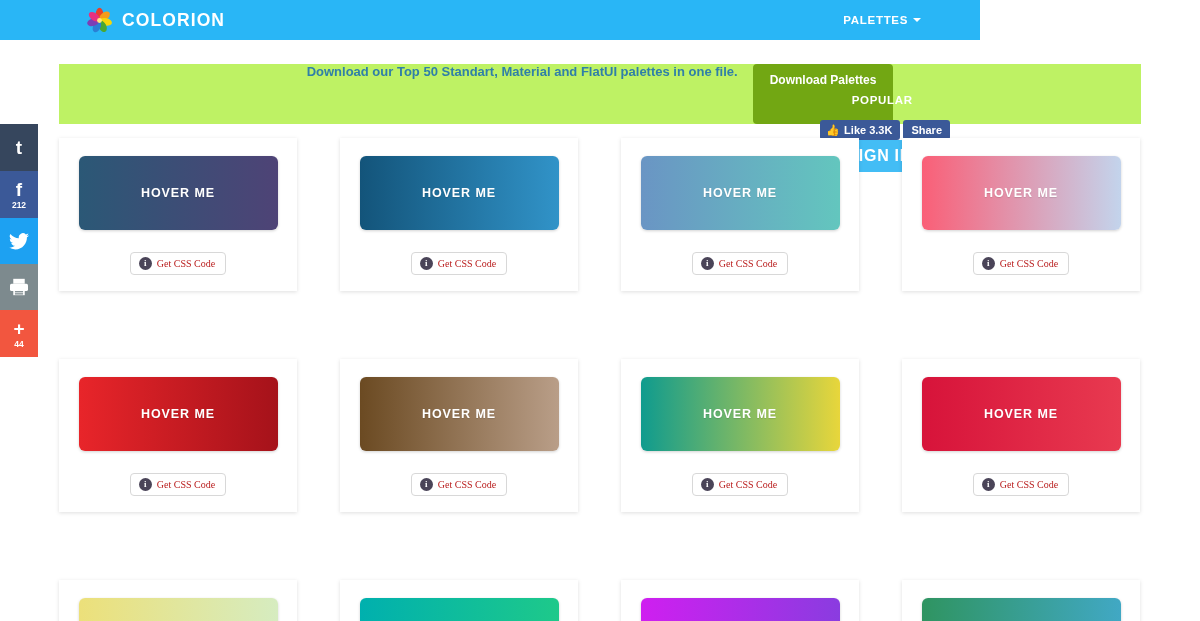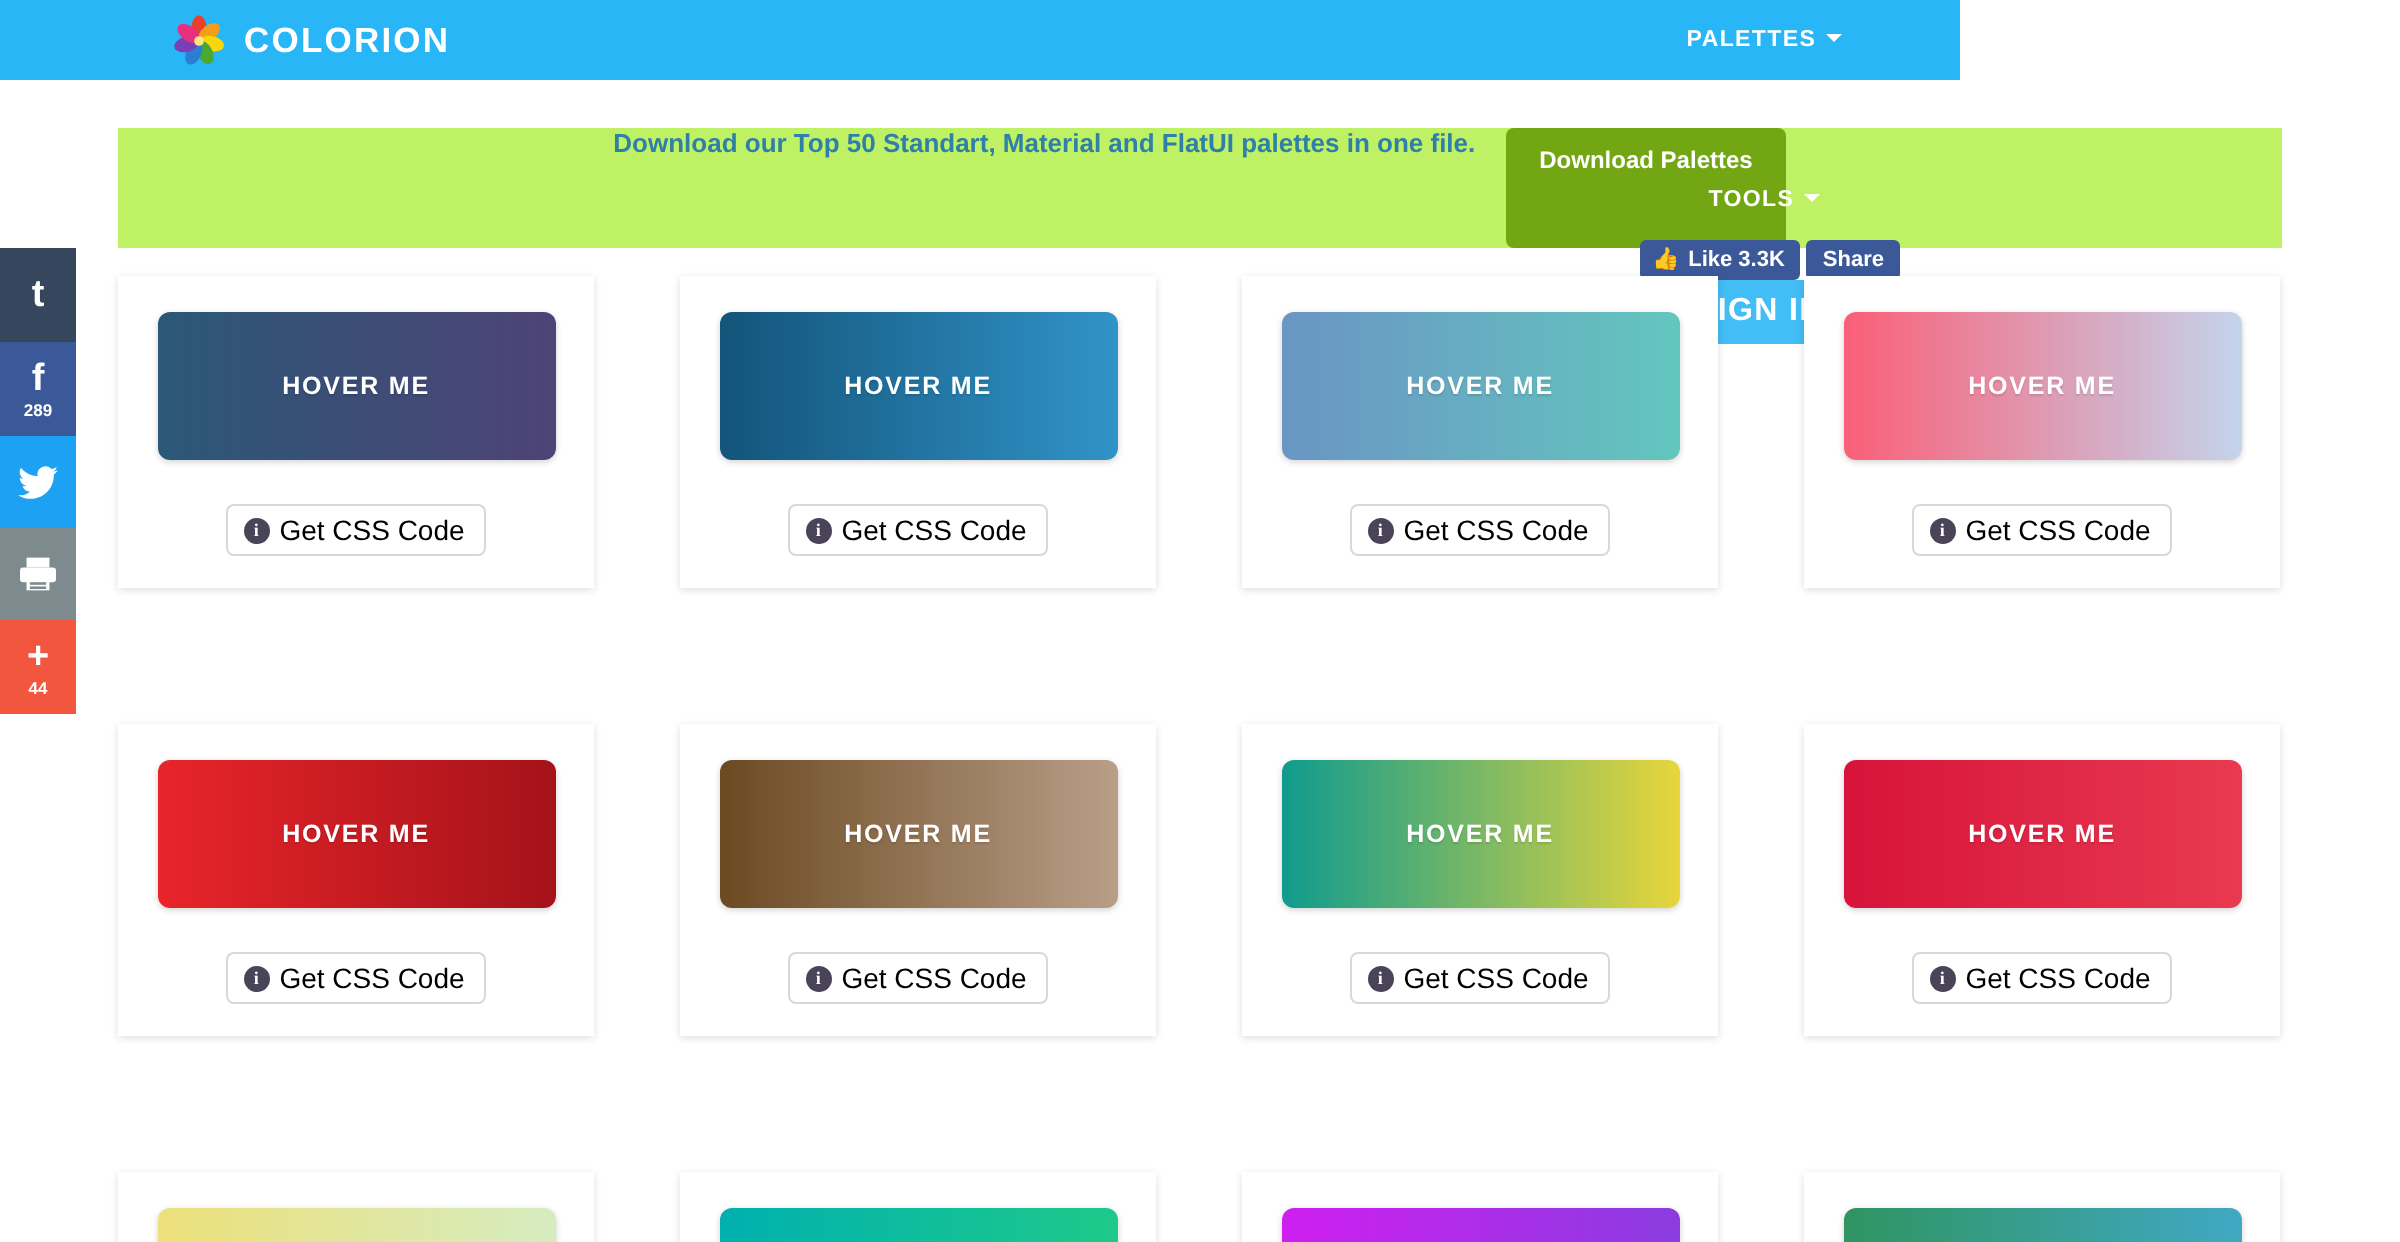--- a/index.html
+++ b/index.html
@@ -198,22 +198,23 @@
     border: 1px solid #d8d8d8;
     border-radius: 4px;
     background: #ffffff;
     padding: 4px 10px 4px 8px;
     display: flex;
     align-items: center;
     gap: 5px;
     cursor: pointer;
   }
   .css-btn-label {
-    color: #000000;
-    font-size: 14px;
+    color: #b91c1c;
+    font-size: 10px;
+    font-family: Liberation Serif, serif;
   }
   .info-icon {
     width: 13px; height: 13px;
     border-radius: 50%;
     background: #4a4458;
     color: #ffffff;
     font-size: 9px;
     font-weight: bold;
     font-family: "Liberation Serif", serif;
     display: flex;
@@ -242,24 +243,24 @@
       </g>
     </svg>
     <span class="logo-text">COLORION</span>
   </div>
 
   <div class="nav">
     <div class="nav-item">
       <span>PALETTES</span><span class="caret"></span>
     </div>
     <div class="nav-item">
+      <span>TOOLS</span><span class="caret"></span>
+    </div>
+    <div class="nav-item">
       <span>POPULAR</span>
-    </div>
-    <div class="nav-item">
-      <span>TOOLS</span><span class="caret"></span>
     </div>
 
     <div class="fb-group">
       <div class="fb-like">
         <span class="thumb-icon">👍</span>
         <span>Like 3.3K</span>
       </div>
       <div class="fb-share">Share</div>
     </div>
 
@@ -273,21 +274,21 @@
   <span class="banner-text">Download our Top 50 Standart, Material and FlatUI palettes in one file.</span>
   <div class="banner-btn">Download Palettes</div>
 </div>
 
 <div class="social-rail">
   <div class="social-btn sb-tumblr">
     <span class="social-glyph">t</span>
   </div>
   <div class="social-btn sb-fb">
     <span class="social-glyph">f</span>
-    <span class="social-count">289</span>
+    <span class="social-count">212</span>
   </div>
   <div class="social-btn sb-twitter">
     <svg width="20" height="17" viewBox="0 0 24 20">
       <path fill="#ffffff" d="M24 2.4a9.6 9.6 0 0 1-2.8.8A4.9 4.9 0 0 0 23.3.4a9.7 9.7 0 0 1-3.1 1.2A4.9 4.9 0 0 0 11.8 6a13.9 13.9 0 0 1-10.1-5.1 4.9 4.9 0 0 0 1.5 6.6A4.9 4.9 0 0 1 1 6.8v.1a4.9 4.9 0 0 0 3.9 4.8 4.9 4.9 0 0 1-2.2.1 4.9 4.9 0 0 0 4.6 3.4A9.9 9.9 0 0 1 0 17.3a13.9 13.9 0 0 0 7.5 2.2c9.1 0 14-7.5 14-14v-.6A10 10 0 0 0 24 2.4z"></path>
     </svg>
   </div>
   <div class="social-btn sb-print">
     <svg width="20" height="18" viewBox="0 0 24 22">
       <rect x="5" y="1" width="14" height="6" fill="#ffffff"></rect>
       <rect x="1" y="7" width="22" height="9" rx="2" fill="#ffffff"></rect>

